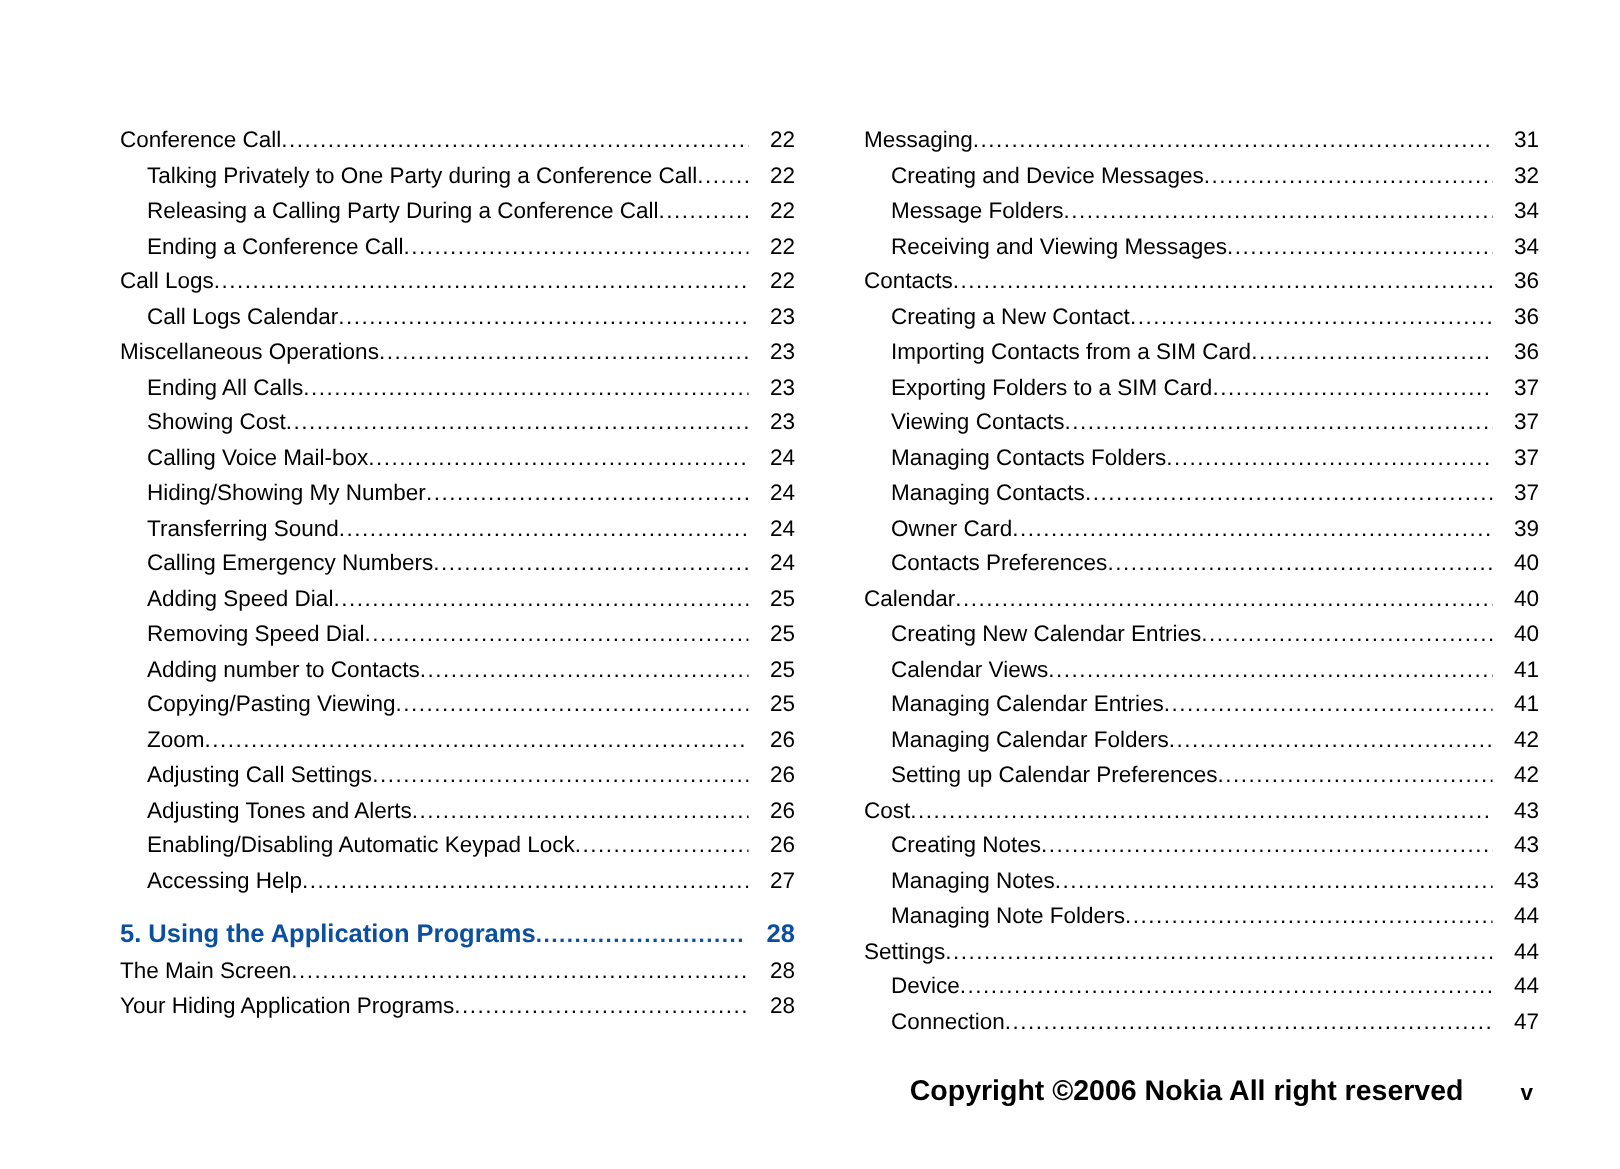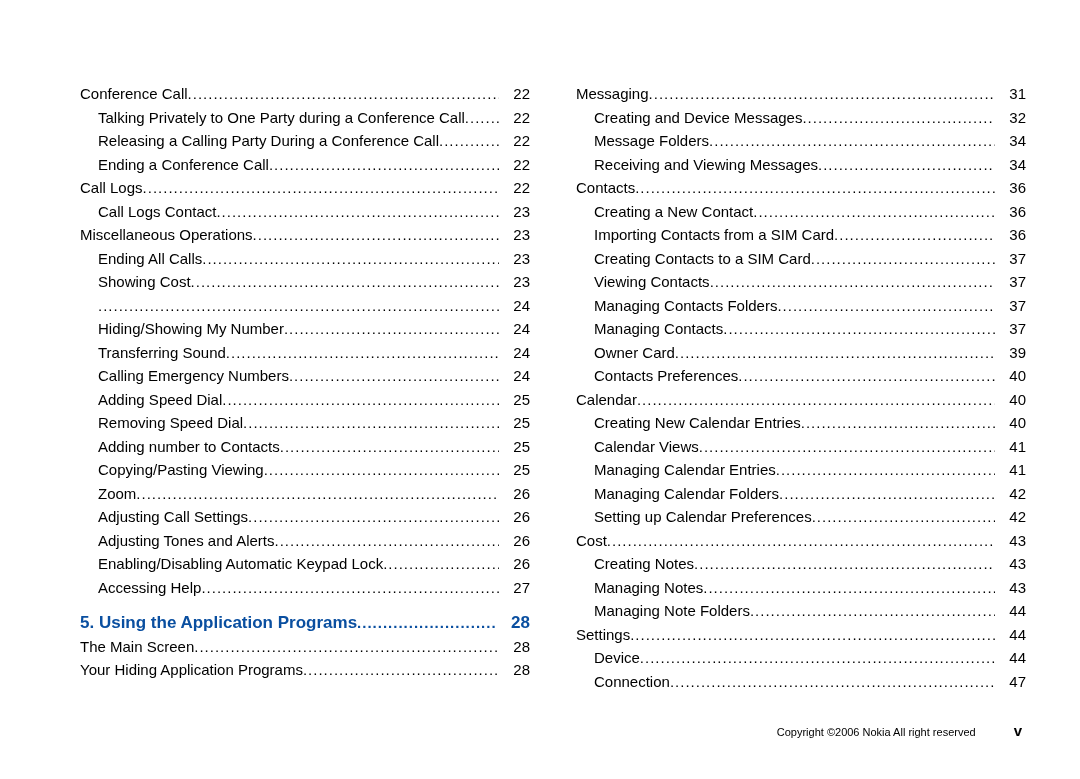--- a/index.html
+++ b/index.html
@@ -11,21 +11,21 @@
   .row .label { flex: 0 0 auto; }
   .row .dots { flex: 1 1 auto; overflow: hidden; letter-spacing: 1px; color: #000; }
   .row .dots::after { content: "............................................................................................................................................................................"; font-size: 15px; }
   .row.sec .dots::after { content: "............................................................................................................................................................................"; }
   .row .pg { flex: 0 0 auto; padding-left: 2px; margin-left: 12px; }
   .indent { padding-left: 18px; }
   .section { color: #0a4fa0; font-weight: bold; font-size: 17px; margin-top: 12px; }
   .section .dots::after { content: "............................................................................................................................................................................"; color: #0a4fa0; }
   .section .pg { color: #0a4fa0; }
   .footer { position: absolute; bottom: 40px; right: 58px; display: flex; align-items: baseline; gap: 38px; }
-  .footer .copy { font-size: 11px; }
+  .footer .copy { font-size: 19px; font-weight: bold; }
   .footer .pgnum { font-size: 15px; font-weight: bold; }
 </style>
 </head>
 <body>
 
 <div class="page">
   <div class="cols">
     <div class="col" id="col-left">
         <div class="row">
           <span class="label">Conference Call</span>
@@ -46,40 +46,41 @@
           <span class="label">Ending a Conference Call</span>
           <span class="dots"></span>
           <span class="pg">22</span>
         </div>
         <div class="row">
           <span class="label">Call Logs</span>
           <span class="dots"></span>
           <span class="pg">22</span>
         </div>
         <div class="row indent">
-          <span class="label">Call Logs Contact</span>
+          <span class="label">Call Logs Calendar</span>
           <span class="dots"></span>
           <span class="pg">23</span>
         </div>
         <div class="row">
           <span class="label">Miscellaneous Operations</span>
           <span class="dots"></span>
           <span class="pg">23</span>
         </div>
         <div class="row indent">
           <span class="label">Ending All Calls</span>
           <span class="dots"></span>
           <span class="pg">23</span>
         </div>
         <div class="row indent">
           <span class="label">Showing Cost</span>
           <span class="dots"></span>
           <span class="pg">23</span>
         </div>
         <div class="row indent">
+          <span class="label">Calling Voice Mail-box</span>
           <span class="dots"></span>
           <span class="pg">24</span>
         </div>
         <div class="row indent">
           <span class="label">Hiding/Showing My Number</span>
           <span class="dots"></span>
           <span class="pg">24</span>
         </div>
         <div class="row indent">
           <span class="label">Transferring Sound</span>
@@ -182,21 +183,21 @@
           <span class="label">Creating a New Contact</span>
           <span class="dots"></span>
           <span class="pg">36</span>
         </div>
         <div class="row indent">
           <span class="label">Importing Contacts from a SIM Card</span>
           <span class="dots"></span>
           <span class="pg">36</span>
         </div>
         <div class="row indent">
-          <span class="label">Creating Contacts to a SIM Card</span>
+          <span class="label">Exporting Folders to a SIM Card</span>
           <span class="dots"></span>
           <span class="pg">37</span>
         </div>
         <div class="row indent">
           <span class="label">Viewing Contacts</span>
           <span class="dots"></span>
           <span class="pg">37</span>
         </div>
         <div class="row indent">
           <span class="label">Managing Contacts Folders</span>

